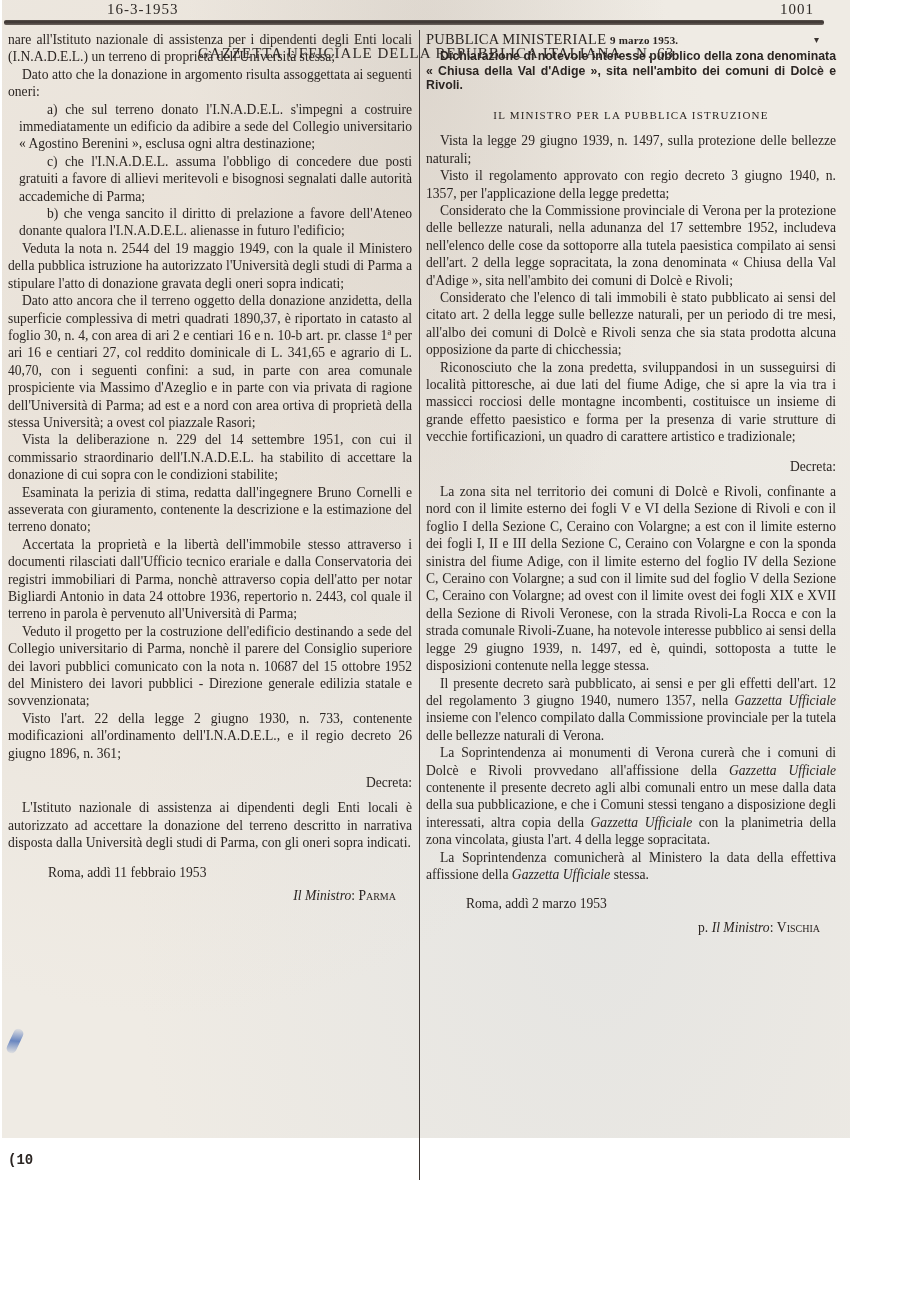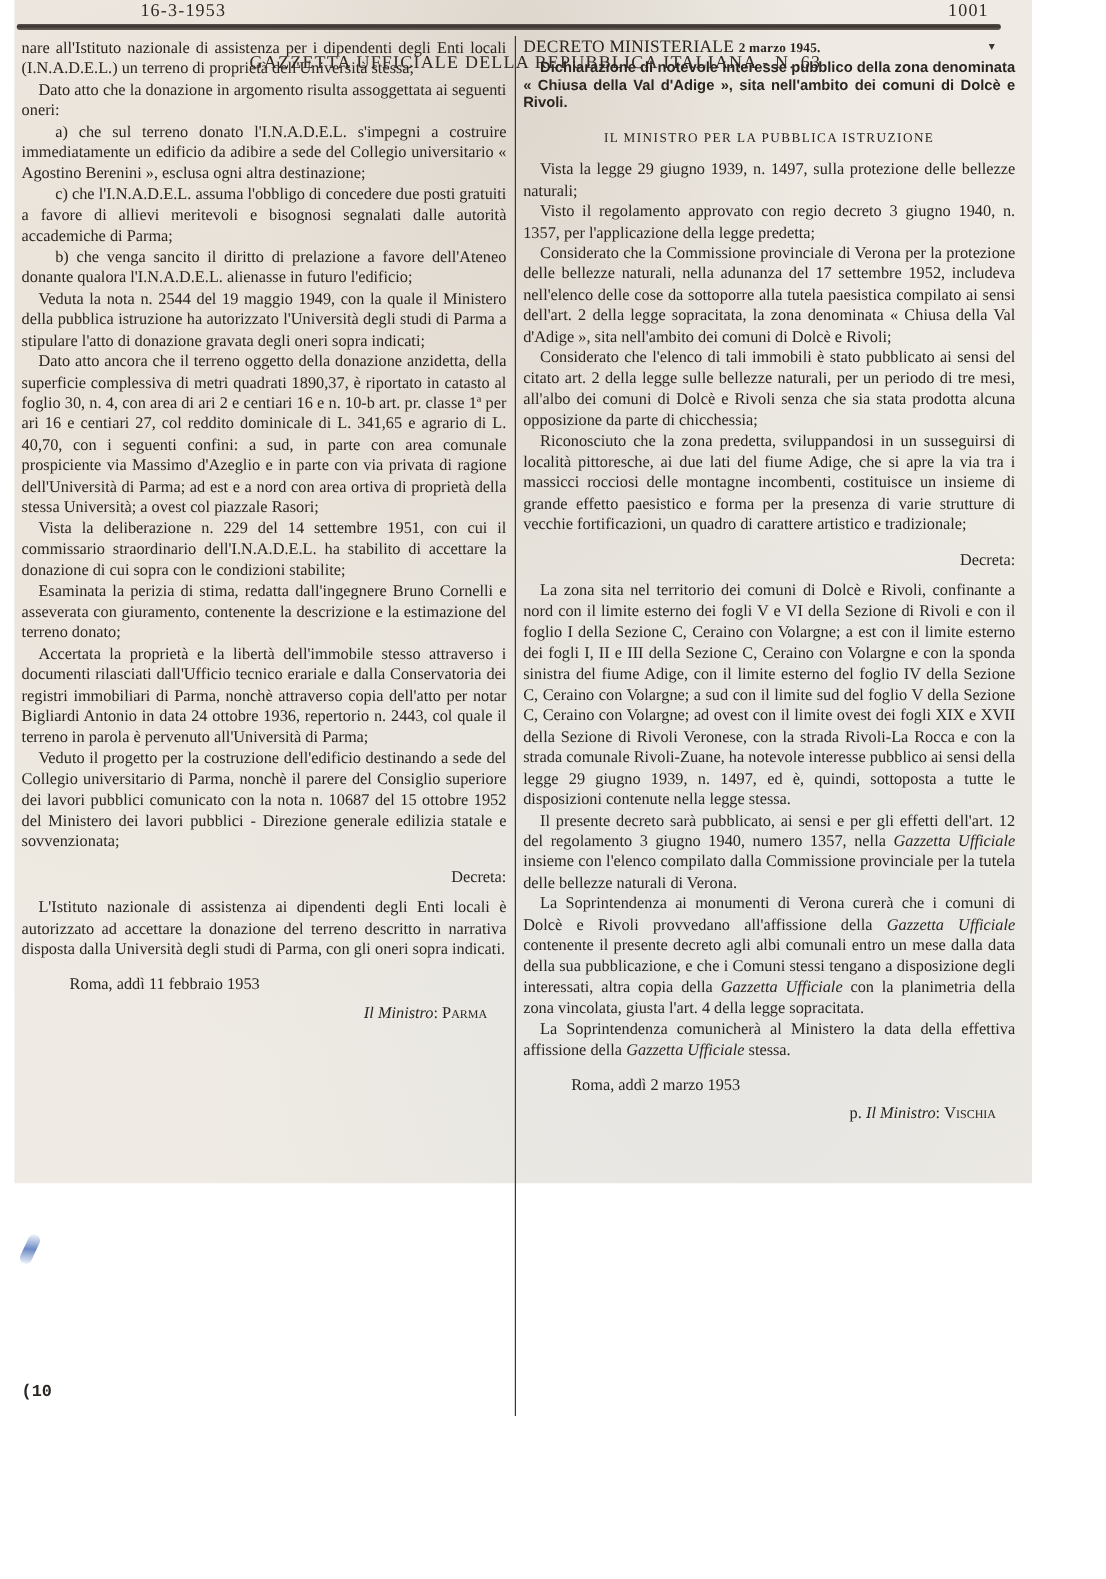--- a/index.html
+++ b/index.html
@@ -1,21 +1,21 @@
 <!DOCTYPE html>
 <html><head>
 <meta charset="utf-8">
 <style>
   html, body { margin: 0; padding: 0; }
   body {
     width: 922px; height: 1316px; background: #ffffff; position: relative; overflow: hidden;
     font-family: "DejaVu Serif", "Liberation Serif", serif;
   }
   .paper {
-    position: absolute; left: 12px; top: 0; width: 848px; height: 986px;
+    position: absolute; left: 2px; top: 0; width: 848px; height: 1138px;
     background: #efebe4;
     background-image:
       radial-gradient(ellipse at 20% 30%, rgba(220,205,190,0.35), rgba(0,0,0,0) 60%),
       radial-gradient(ellipse at 70% 80%, rgba(200,210,220,0.25), rgba(0,0,0,0) 55%),
       radial-gradient(ellipse at 50% 5%, rgba(170,160,150,0.25), rgba(0,0,0,0) 40%);
     color: #2b2522;
   }
   .running-head {
     position: absolute; left: 0; top: 0; width: 848px; height: 20px;
     font-family: "Liberation Serif", serif; font-size: 15px; letter-spacing: 1px; color: #2f2a27;
@@ -32,21 +32,21 @@
     position: absolute; left: 417px; top: 30px; width: 1px; height: 1150px; background: #3c3532;
   }
   .col {
     position: absolute; top: 31px; font-size: 13.6px; line-height: 17.4px;
     text-align: justify; hyphens: manual; font-family: "Liberation Serif", serif;
   }
   .col.left { left: 6px; width: 404px; }
   .col.right { left: 424px; width: 410px; }
   .col p { margin: 0; text-indent: 14px; }
   .col p.noindent { text-indent: 0; }
-  .col p.item { text-indent: 28px; }
+  .col p.item { text-indent: 28px; margin-left: 11px; }
   .heading-decree { font-size: 14.5px; letter-spacing: 0.2px; text-indent: 0 !important; }
   .heading-decree .small { font-size: 11px; font-weight: bold; }
   .subject {
     font-family: "Liberation Sans", sans-serif; font-weight: bold; font-size: 12.3px; line-height: 14.5px;
     text-indent: 14px; margin-bottom: 14px !important;
   }
   .minister-heading {
     font-size: 11px; letter-spacing: 1.2px; text-align: center; text-indent: 0 !important;
     margin: 6px 0 8px 0 !important;
   }
@@ -82,36 +82,37 @@
     <p>Dato atto che la donazione in argomento risulta assoggettata ai seguenti oneri:</p>
     <p class="item">a) che sul terreno donato l'I.N.A.D.E.L. s'impegni a costruire immediatamente un edificio da adibire a sede del Collegio universitario « Agostino Berenini », esclusa ogni altra destinazione;</p>
     <p class="item">c) che l'I.N.A.D.E.L. assuma l'obbligo di concedere due posti gratuiti a favore di allievi meritevoli e bisognosi segnalati dalle autorità accademiche di Parma;</p>
     <p class="item">b) che venga sancito il diritto di prelazione a favore dell'Ateneo donante qualora l'I.N.A.D.E.L. alienasse in futuro l'edificio;</p>
     <p>Veduta la nota n. 2544 del 19 maggio 1949, con la quale il Ministero della pubblica istruzione ha autorizzato l'Università degli studi di Parma a stipulare l'atto di donazione gravata degli oneri sopra indicati;</p>
     <p>Dato atto ancora che il terreno oggetto della donazione anzidetta, della superficie complessiva di metri quadrati 1890,37, è riportato in catasto al foglio 30, n. 4, con area di ari 2 e centiari 16 e n. 10-b art. pr. classe 1ª per ari 16 e centiari 27, col reddito dominicale di L. 341,65 e agrario di L. 40,70, con i seguenti confini: a sud, in parte con area comunale prospiciente via Massimo d'Azeglio e in parte con via privata di ragione dell'Università di Parma; ad est e a nord con area ortiva di proprietà della stessa Università; a ovest col piazzale Rasori;</p>
     <p>Vista la deliberazione n. 229 del 14 settembre 1951, con cui il commissario straordinario dell'I.N.A.D.E.L. ha stabilito di accettare la donazione di cui sopra con le condizioni stabilite;</p>
     <p>Esaminata la perizia di stima, redatta dall'ingegnere Bruno Cornelli e asseverata con giuramento, contenente la descrizione e la estimazione del terreno donato;</p>
     <p>Accertata la proprietà e la libertà dell'immobile stesso attraverso i documenti rilasciati dall'Ufficio tecnico erariale e dalla Conservatoria dei registri immobiliari di Parma, nonchè attraverso copia dell'atto per notar Bigliardi Antonio in data 24 ottobre 1936, repertorio n. 2443, col quale il terreno in parola è pervenuto all'Università di Parma;</p>
     <p>Veduto il progetto per la costruzione dell'edificio destinando a sede del Collegio universitario di Parma, nonchè il parere del Consiglio superiore dei lavori pubblici comunicato con la nota n. 10687 del 15 ottobre 1952 del Ministero dei lavori pubblici - Direzione generale edilizia statale e sovvenzionata;</p>
+    <p>Visto l'art. 22 della legge 2 giugno 1930, n. 733, contenente modificazioni all'ordinamento dell'I.N.A.D.E.L., e il regio decreto 26 giugno 1896, n. 361;</p>
     <p class="decreta">Decreta:</p>
     <p>L'Istituto nazionale di assistenza ai dipendenti degli Enti locali è autorizzato ad accettare la donazione del terreno descritto in narrativa disposta dalla Università degli studi di Parma, con gli oneri sopra indicati.</p>
     <p class="place-date">Roma, addì 11 febbraio 1953</p>
     <p class="signature">
       <i>Il Ministro</i>:
       <span class="sc">Parma</span>
     </p>
   </div>
 
   <div class="ink-mark"></div>
   <span class="footnote-mark">(10</span>
 
   <div class="col right">
     <p class="heading-decree">
-      <span>DECRETO MINISTERIALE</span>
-      <span class="small">2 marzo 1945.</span>
+      <span>PUBBLICA MINISTERIALE</span>
+      <span class="small">9 marzo 1953.</span>
     </p>
     <p class="subject">Dichiarazione di notevole interesse pubblico della zona denominata « Chiusa della Val d'Adige », sita nell'ambito dei comuni di Dolcè e Rivoli.</p>
     <p class="minister-heading">IL MINISTRO PER LA PUBBLICA ISTRUZIONE</p>
     <p>Vista la legge 29 giugno 1939, n. 1497, sulla protezione delle bellezze naturali;</p>
     <p>Visto il regolamento approvato con regio decreto 3 giugno 1940, n. 1357, per l'applicazione della legge predetta;</p>
     <p>Considerato che la Commissione provinciale di Verona per la protezione delle bellezze naturali, nella adunanza del 17 settembre 1952, includeva nell'elenco delle cose da sottoporre alla tutela paesistica compilato ai sensi dell'art. 2 della legge sopracitata, la zona denominata « Chiusa della Val d'Adige », sita nell'ambito dei comuni di Dolcè e Rivoli;</p>
     <p>Considerato che l'elenco di tali immobili è stato pubblicato ai sensi del citato art. 2 della legge sulle bellezze naturali, per un periodo di tre mesi, all'albo dei comuni di Dolcè e Rivoli senza che sia stata prodotta alcuna opposizione da parte di chicchessia;</p>
     <p>Riconosciuto che la zona predetta, sviluppandosi in un susseguirsi di località pittoresche, ai due lati del fiume Adige, che si apre la via tra i massicci rocciosi delle montagne incombenti, costituisce un insieme di grande effetto paesistico e forma per la presenza di varie strutture di vecchie fortificazioni, un quadro di carattere artistico e tradizionale;</p>
     <p class="decreta">Decreta:</p>
     <p>La zona sita nel territorio dei comuni di Dolcè e Rivoli, confinante a nord con il limite esterno dei fogli V e VI della Sezione di Rivoli e con il foglio I della Sezione C, Ceraino con Volargne; a est con il limite esterno dei fogli I, II e III della Sezione C, Ceraino con Volargne e con la sponda sinistra del fiume Adige, con il limite esterno del foglio IV della Sezione C, Ceraino con Volargne; a sud con il limite sud del foglio V della Sezione C, Ceraino con Volargne; ad ovest con il limite ovest dei fogli XIX e XVII della Sezione di Rivoli Veronese, con la strada Rivoli-La Rocca e con la strada comunale Rivoli-Zuane, ha notevole interesse pubblico ai sensi della legge 29 giugno 1939, n. 1497, ed è, quindi, sottoposta a tutte le disposizioni contenute nella legge stessa.</p>

